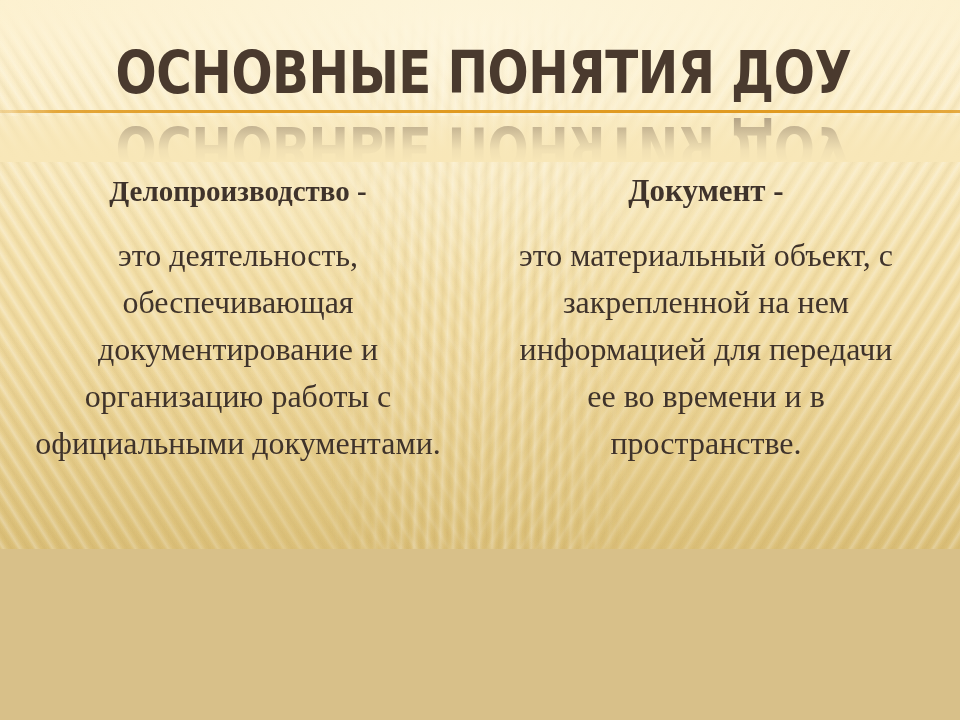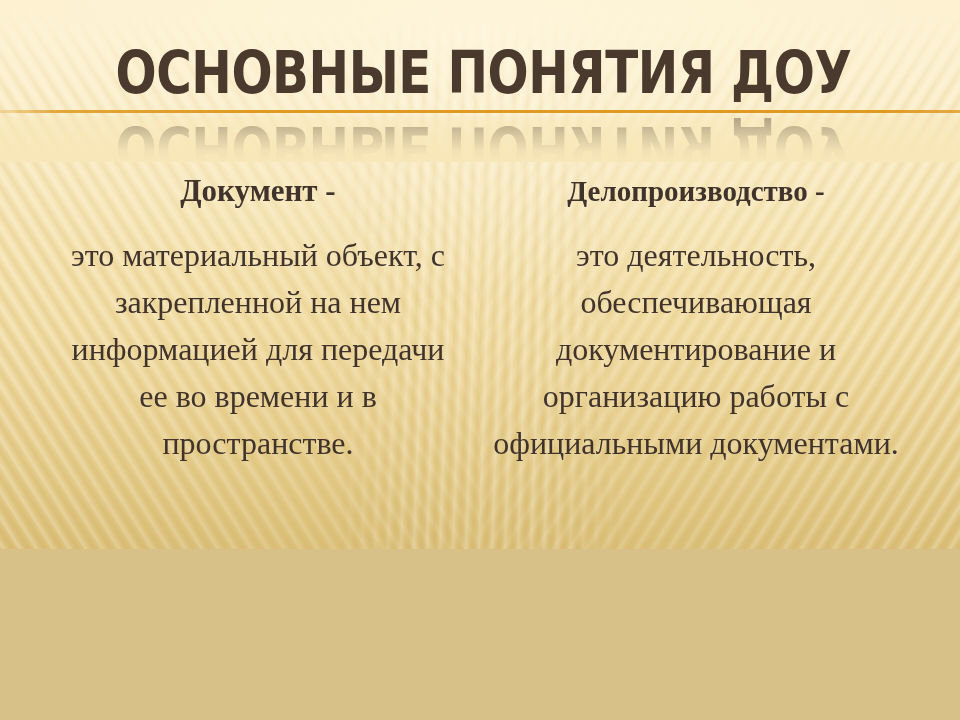--- a/index.html
+++ b/index.html
@@ -213,24 +213,24 @@
 
   <div class="title-reflection">
     <div class="title">ОСНОВНЫЕ ПОНЯТИЯ ДОУ</div>
     <div class="title-reflection-mask"></div>
   </div>
 
   <div class="title-rule"></div>
 
   <div class="columns">
 
+    <div class="col col-right">
+      <p class="term">Делопроизводство -</p>
+      <p class="definition">это деятельность, обеспечивающая документирование и организацию работы с официальными документами.</p>
+    </div>
+
     <div class="col col-left">
       <p class="term">Документ -</p>
       <p class="definition">это материальный объект, с закрепленной на нем информацией для передачи ее во времени и в пространстве.</p>
     </div>
 
-    <div class="col col-right">
-      <p class="term">Делопроизводство -</p>
-      <p class="definition">это деятельность, обеспечивающая документирование и организацию работы с официальными документами.</p>
-    </div>
-
   </div>
 </div>
 
 </body></html>

